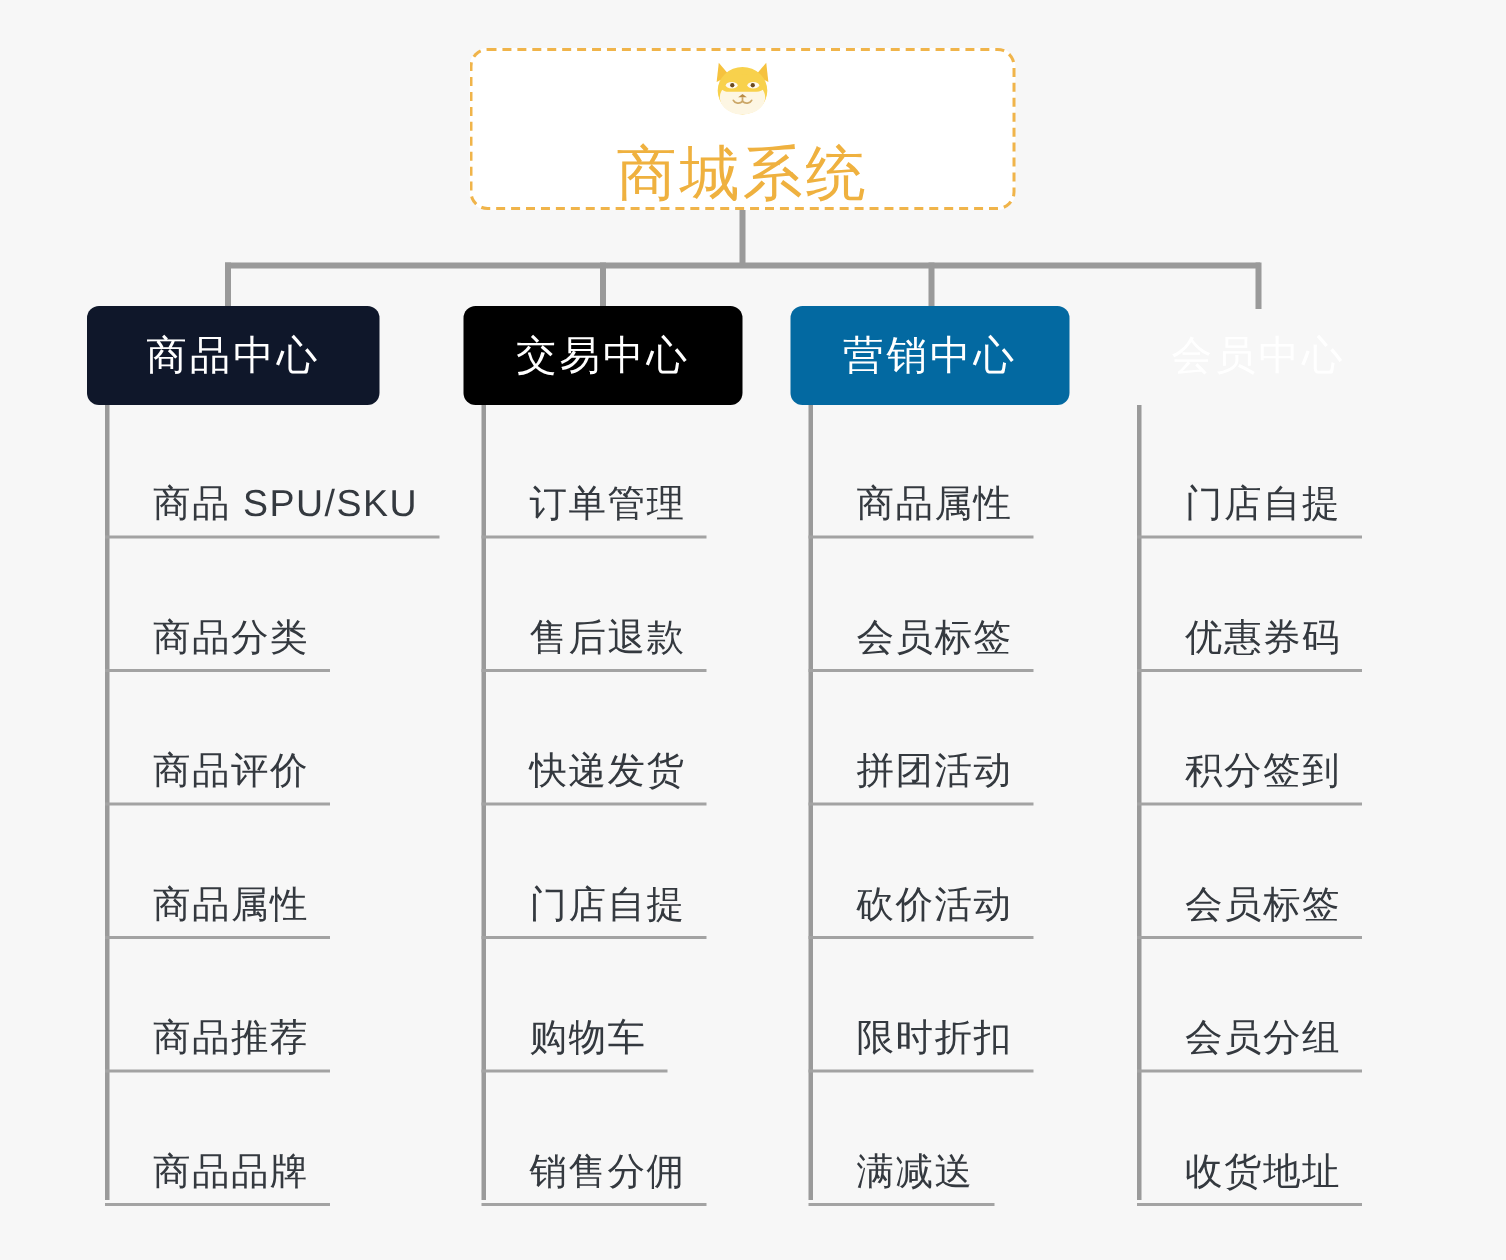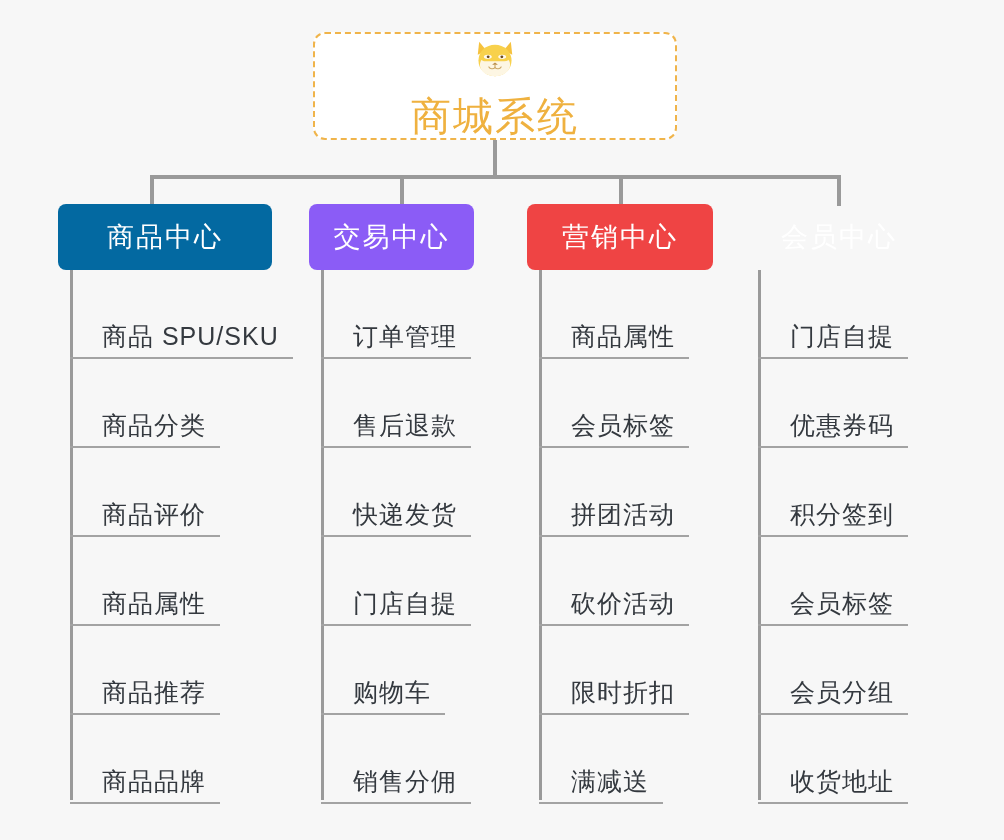--- a/index.html
+++ b/index.html
@@ -146,21 +146,21 @@
   <div class="conn conn-v" style="left:493px; top:140px; height:37px;"></div>
 
   <div class="conn conn-h" style="left:150px; top:175px; width:690px;"></div>
 
   <div class="conn conn-v" style="left:150px; top:175px; height:31px;"></div>
   <div class="conn conn-v" style="left:400px; top:175px; height:31px;"></div>
   <div class="conn conn-v" style="left:619px; top:175px; height:31px;"></div>
   <div class="conn conn-v" style="left:837px; top:175px; height:31px;"></div>
 
   <div class="column" style="left:58px;">
-    <div class="cat-box" style="width:214px; background:#0369a1;">
+    <div class="cat-box" style="width:195px; background:#0f172a;">
       <span class="cat-label">商品中心</span>
     </div>
   </div>
   <div class="spine" style="left:70px; height:530px;"></div>
   <ul class="leaf-list" style="left:70px;">
     <li class="leaf">
         <span class="leaf-inner"><span class="leaf-text">商品 SPU/SKU</span></span>
       </li>
     <li class="leaf">
         <span class="leaf-inner"><span class="leaf-text">商品分类</span></span>
@@ -173,21 +173,21 @@
       </li>
     <li class="leaf">
         <span class="leaf-inner"><span class="leaf-text">商品推荐</span></span>
       </li>
     <li class="leaf">
         <span class="leaf-inner"><span class="leaf-text">商品品牌</span></span>
       </li>
   </ul>
 
   <div class="column" style="left:309px;">
-    <div class="cat-box" style="width:165px; background:#8b5cf6;">
+    <div class="cat-box" style="width:186px; background:#000000;">
       <span class="cat-label">交易中心</span>
     </div>
   </div>
   <div class="spine" style="left:321px; height:530px;"></div>
   <ul class="leaf-list" style="left:321px;">
     <li class="leaf">
         <span class="leaf-inner"><span class="leaf-text">订单管理</span></span>
       </li>
     <li class="leaf">
         <span class="leaf-inner"><span class="leaf-text">售后退款</span></span>
@@ -200,21 +200,21 @@
       </li>
     <li class="leaf">
         <span class="leaf-inner"><span class="leaf-text">购物车</span></span>
       </li>
     <li class="leaf">
         <span class="leaf-inner"><span class="leaf-text">销售分佣</span></span>
       </li>
   </ul>
 
   <div class="column" style="left:527px;">
-    <div class="cat-box" style="width:186px; background:#ef4444;">
+    <div class="cat-box" style="width:186px; background:#0369a1;">
       <span class="cat-label">营销中心</span>
     </div>
   </div>
   <div class="spine" style="left:539px; height:530px;"></div>
   <ul class="leaf-list" style="left:539px;">
     <li class="leaf">
         <span class="leaf-inner"><span class="leaf-text">商品属性</span></span>
       </li>
     <li class="leaf">
         <span class="leaf-inner"><span class="leaf-text">会员标签</span></span>

